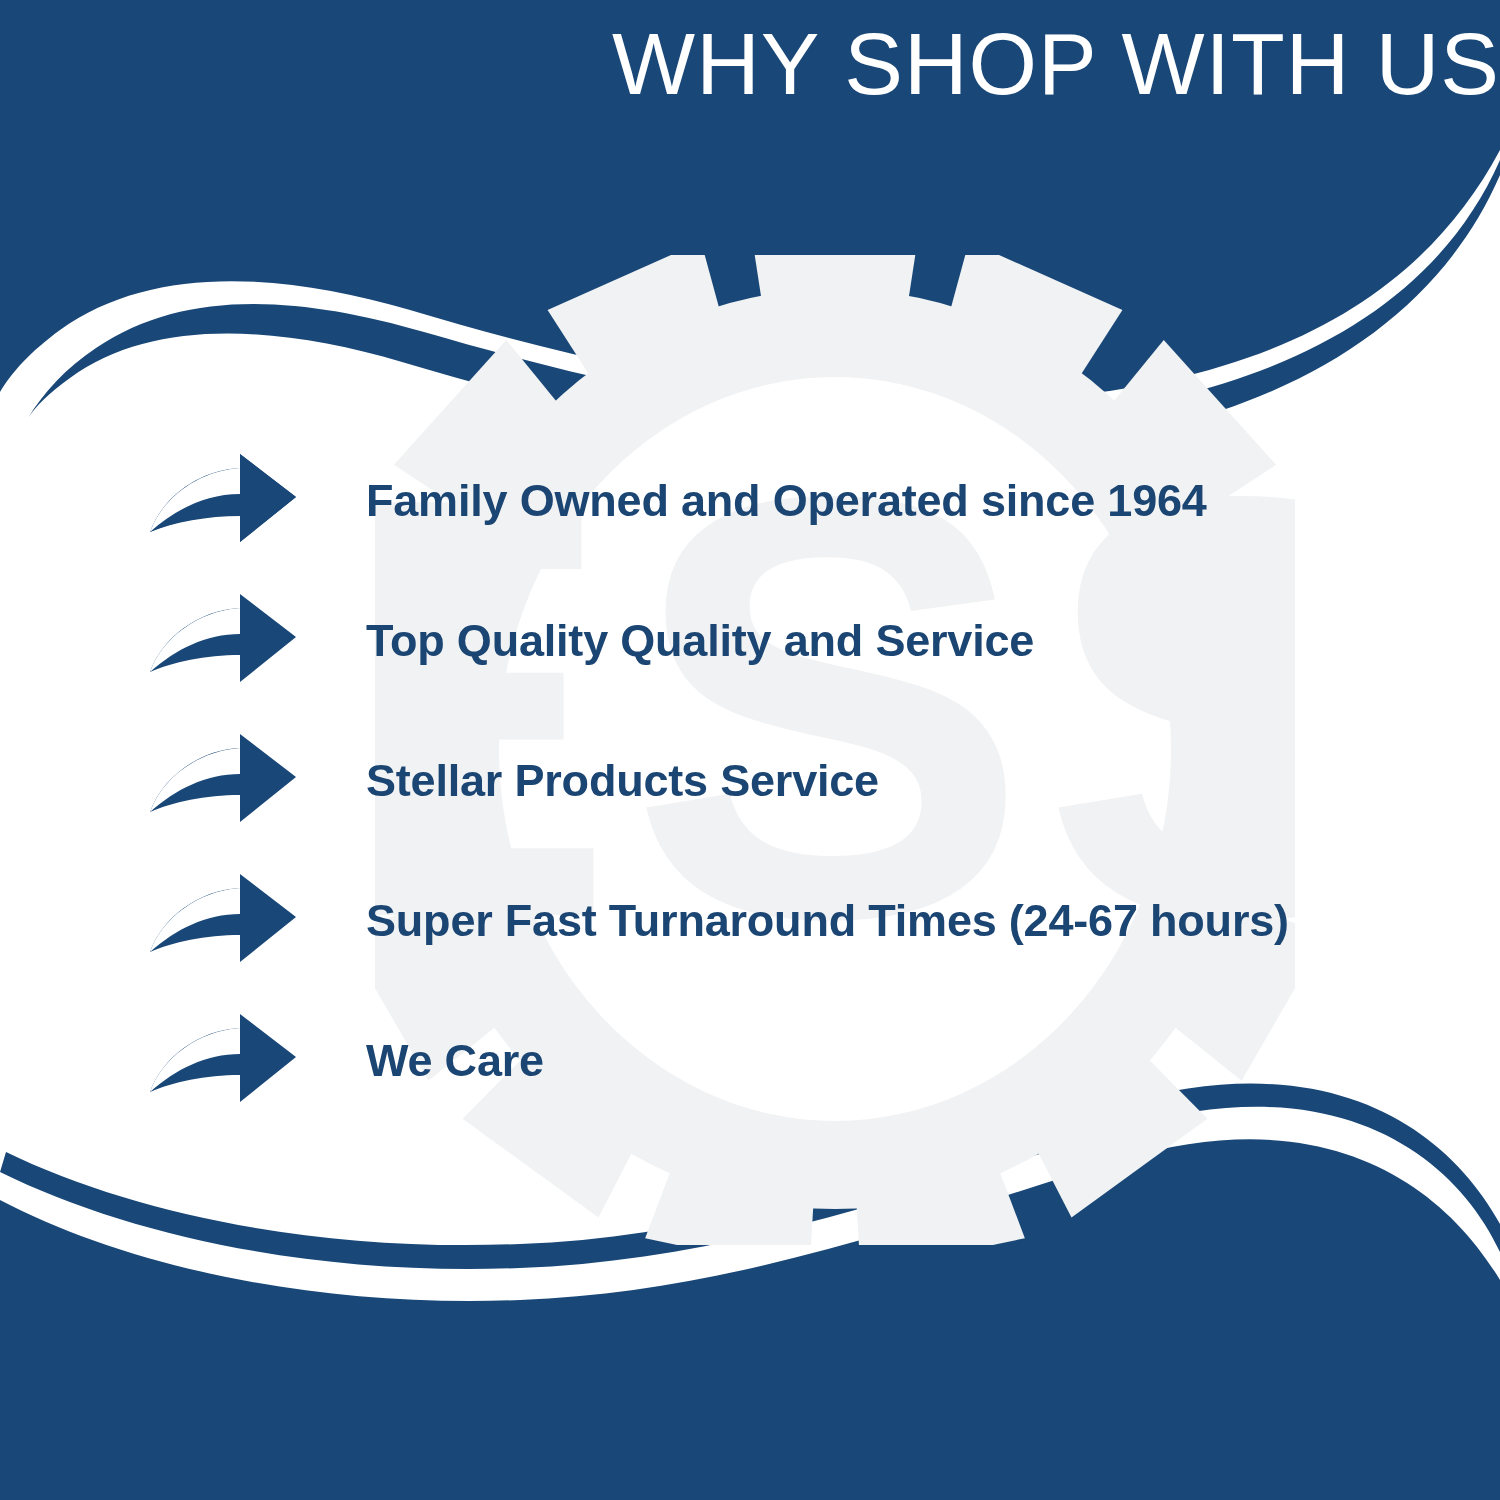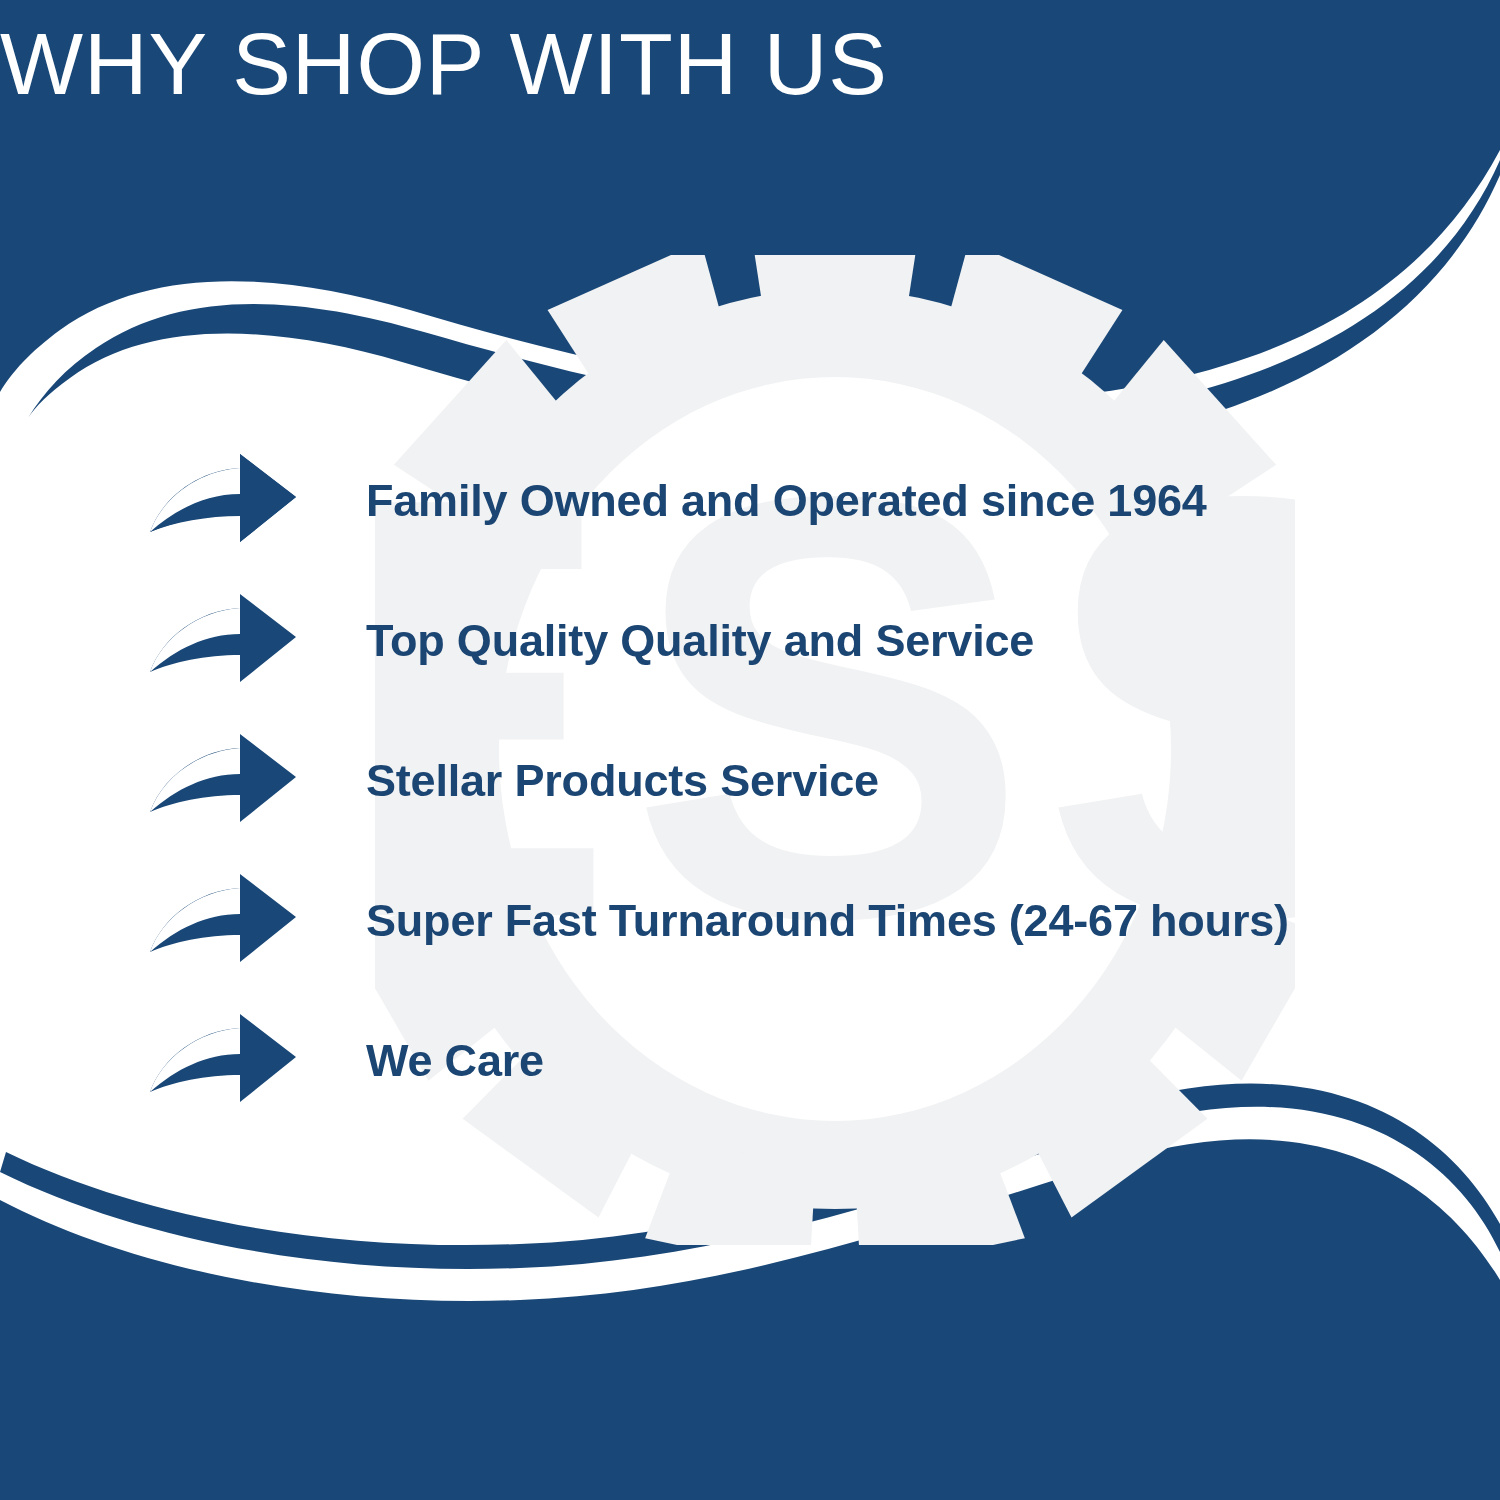--- a/index.html
+++ b/index.html
@@ -36,21 +36,21 @@
     z-index: 2;
     pointer-events: none;
   }
 
   
   .header-title {
     position: absolute;
     top: 18px;
     left: 0;
     width: 1500px;
-    text-align: left;
+    text-align: right;
     z-index: 5;
     color: #ffffff;
     font-size: 88px;
     font-weight: 400;
     letter-spacing: 1px;
     line-height: 1.05;
     white-space: nowrap;
   }
 
   

